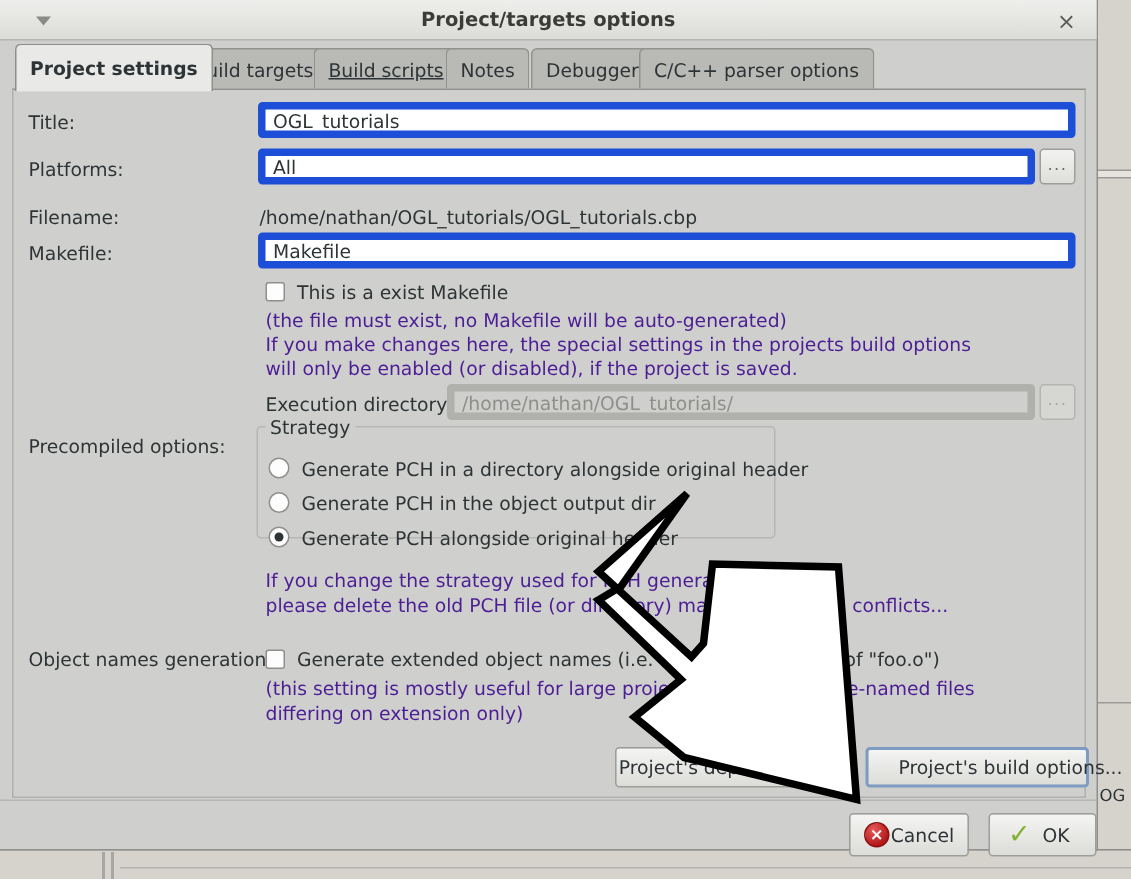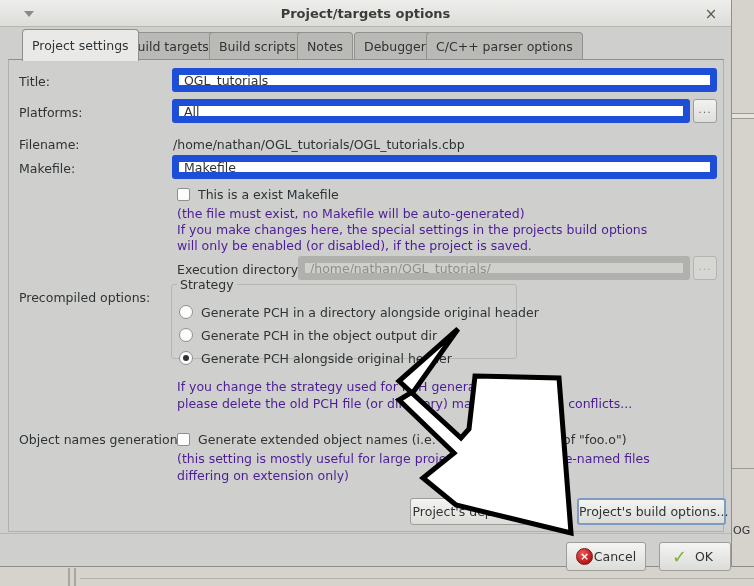--- a/index.html
+++ b/index.html
@@ -97,21 +97,21 @@
     border:1px solid #b0b0ad;
     border-top:1px solid #8f8f8c;
     box-sizing:border-box;
   }
 
   .lbl{position:absolute;font-size:12.5px;color:#2e3436;white-space:nowrap;}
   .red{color:#4c1d95;font-size:12.5px;white-space:nowrap;position:absolute;}
 
   .tfield{
     position:absolute;height:24px;background:#ffffff;
-    border:7px solid #1d4ed8;border-radius:3px;
+    border:5px solid #1d4ed8;border-radius:3px;
     box-sizing:border-box;
     font-family:"DejaVu Sans","Liberation Sans",sans-serif;
     font-size:12.5px;color:#2e3436;
     padding:0 5px;line-height:22px;
     outline:none;
   }
   .tfield.disabled{
     background:#cfcfcd;color:#8e8e8b;border-color:#b0b0ad;
   }
 
@@ -205,23 +205,23 @@
 
 <div id="dialog">
 
   <div id="titlebar">
     <div id="menu-caret"></div>
     <div class="title">Project/targets options</div>
     <div id="close-btn">×</div>
   </div>
 
   <div id="tabstrip">
-    <div class="tab active" style="left:22px;">Project settings</div>
+    <div class="tab active" style="left:10px;font-weight:bold;">Project settings</div>
     <div class="tab" style="left:119px;">Build targets</div>
-    <div class="tab" style="left:209px;">Build scripts</div>
+    <div class="tab" style="left:209px;text-decoration:underline;">Build scripts</div>
     <div class="tab" style="left:297px;">Notes</div>
     <div class="tab" style="left:354px;">Debugger</div>
     <div class="tab" style="left:426px;">C/C++ parser options</div>
   </div>
 
   <div id="content">
 
     <div class="lbl" style="left:10px;top:14px;">Title:</div>
     <input class="tfield" style="left: 163px; top: 8px; width: 545px;" value="OGL_tutorials">
 
@@ -266,21 +266,21 @@
     <div class="red" style="left:168px;top:336px;">please delete the old PCH file (or directory) manually to avoid conflicts...</div>
 
     <div class="lbl" style="left:10px;top:372px;">Object names generation:</div>
     <div class="cbox" style="left:168px;top:373px;"></div>
     <div class="lbl" style="left:189px;top:372px;">Generate extended object names (i.e. "foo.cpp.o" instead of "foo.o")</div>
 
     <div class="red" style="left:168px;top:391px;">(this setting is mostly useful for large projects containing same-named files</div>
     <div class="red" style="left:168px;top:408px;">differing on extension only)</div>
 
     <div class="btn" style="left:401px;top:438px;width:161px;">Project's dependencies...</div>
-    <div class="btn focused" style="left:568px;top:438px;width:149px;">Project's build options...</div>
+    <div class="btn focused" style="left:568px;top:438px;width:149px;padding-left:20px;">Project's build options...</div>
   </div>
 
   <div id="bottombar">
     <div class="btn" style="left:566px;top:8px;width:80px;height:29px;line-height:27px;">
       <span class="icon-x" style="left:9px;top:5px;">×</span>
       <span style="margin-left:18px;">Cancel</span>
     </div>
     <div class="btn" style="left:659px;top:8px;width:72px;height:29px;line-height:27px;">
       <span class="icon-check" style="left:12px;top:5px;">✓</span>
       <span style="margin-left:18px;">OK</span>

